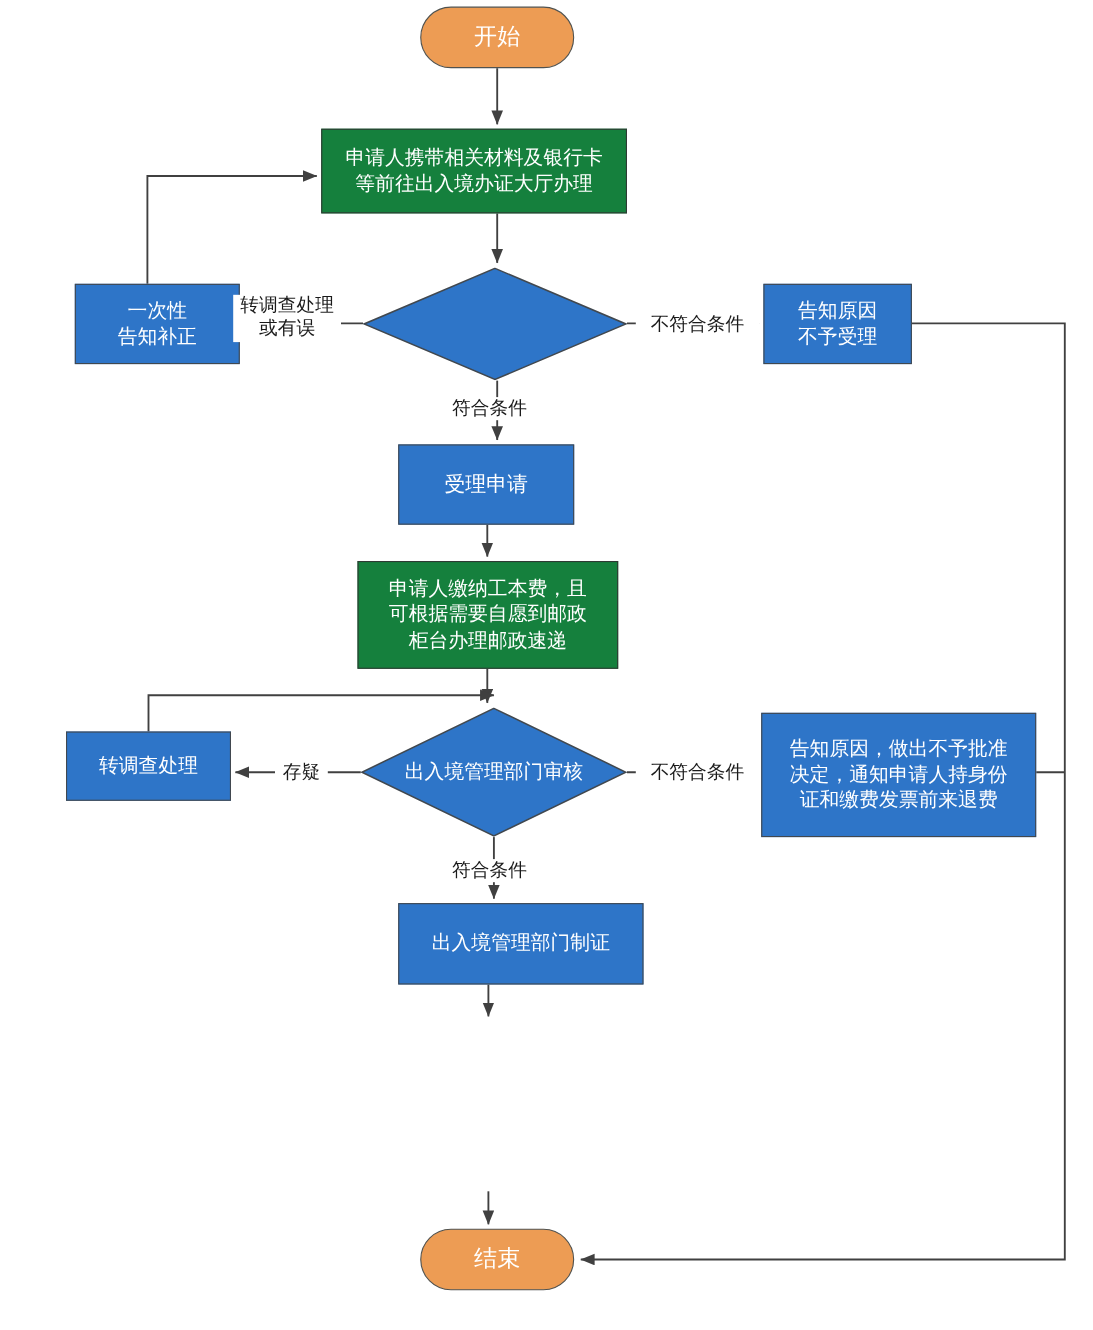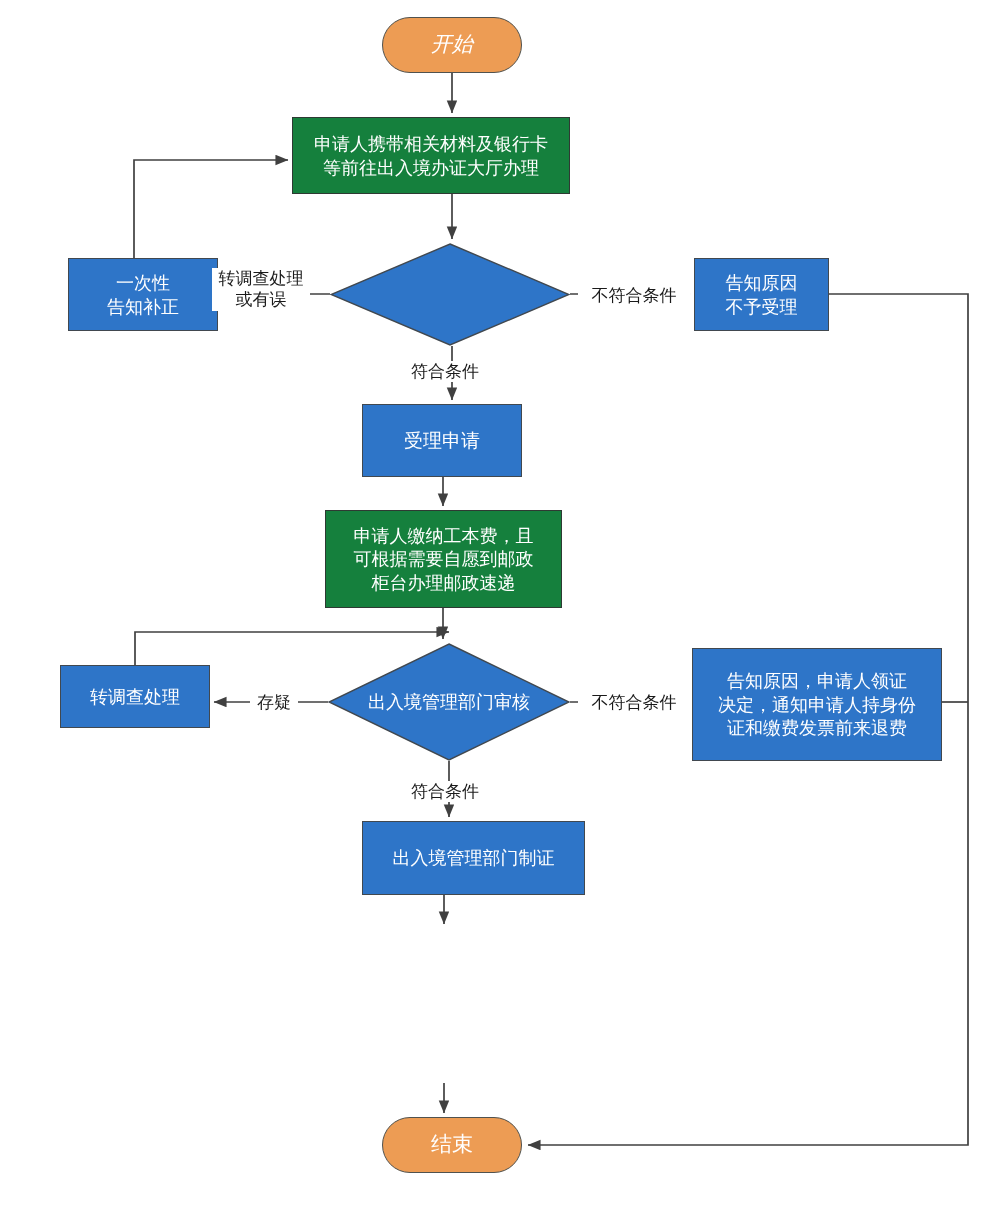--- a/index.html
+++ b/index.html
@@ -123,21 +123,21 @@
       <path d="M942,702 L968,702"></path>
 
       <path d="M449,761 L449,817" marker-end="url(#arrow)"></path>
 
       <path d="M444,895 L444,924" marker-end="url(#arrow)"></path>
 
       <path d="M444,1083 L444,1113" marker-end="url(#arrow)"></path>
     </g>
   </svg>
 
-  <div class="node n-terminator" style="left:382px; top:17px; width:140px; height:56px; font-size:21px;font-style:italic;">开始</div>
+  <div class="node n-terminator" style="left:382px; top:6px; width:140px; height:56px; font-size:21px;">开始</div>
 
   <div class="node n-green n-rect" style="left:292px; top:117px; width:278px; height:77px; font-size:18px;">申请人携带相关材料及银行卡
 等前往出入境办证大厅办理</div>
 
   <div class="node n-diamond" style="left:330px; top:243px; width:240px; height:103px; font-size:18px;">
     <svg class="diamond-shape" viewBox="0 0 240 103" preserveAspectRatio="none" xmlns="http://www.w3.org/2000/svg">
       <polygon points="120,1 239,51.5 120,102 1,51.5" fill="#2E75C8" stroke="#41484f" stroke-width="1.4"></polygon>
     </svg>
   </div>
 
@@ -155,21 +155,21 @@
 
   <div class="node n-diamond" style="left:328px; top:643px; width:242px; height:118px; font-size:18px;">
     <svg class="diamond-shape" viewBox="0 0 242 118" preserveAspectRatio="none" xmlns="http://www.w3.org/2000/svg">
       <polygon points="121,1 241,59 121,117 1,59" fill="#2E75C8" stroke="#41484f" stroke-width="1.4"></polygon>
     </svg>
     <span class="diamond-label">出入境管理部门审核</span>
   </div>
 
   <div class="node n-blue n-rect" style="left:60px; top:665px; width:150px; height:63px; font-size:18px;">转调查处理</div>
 
-  <div class="node n-blue n-rect" style="left:692px; top:648px; width:250px; height:113px; font-size:18px;">告知原因，申请人领证
+  <div class="node n-blue n-rect" style="left:692px; top:648px; width:250px; height:113px; font-size:18px;">告知原因，做出不予批准
 决定，通知申请人持身份
 证和缴费发票前来退费</div>
 
   <div class="node n-blue n-rect" style="left:362px; top:821px; width:223px; height:74px; font-size:18px;">出入境管理部门制证</div>
 
 
   <div class="node n-terminator" style="left:382px; top:1117px; width:140px; height:56px; font-size:21px;">结束</div>
 
   <div class="edge-label" style="left:212px; top:268px; width:96px; font-size:17px;">转调查处理
 或有误</div>

